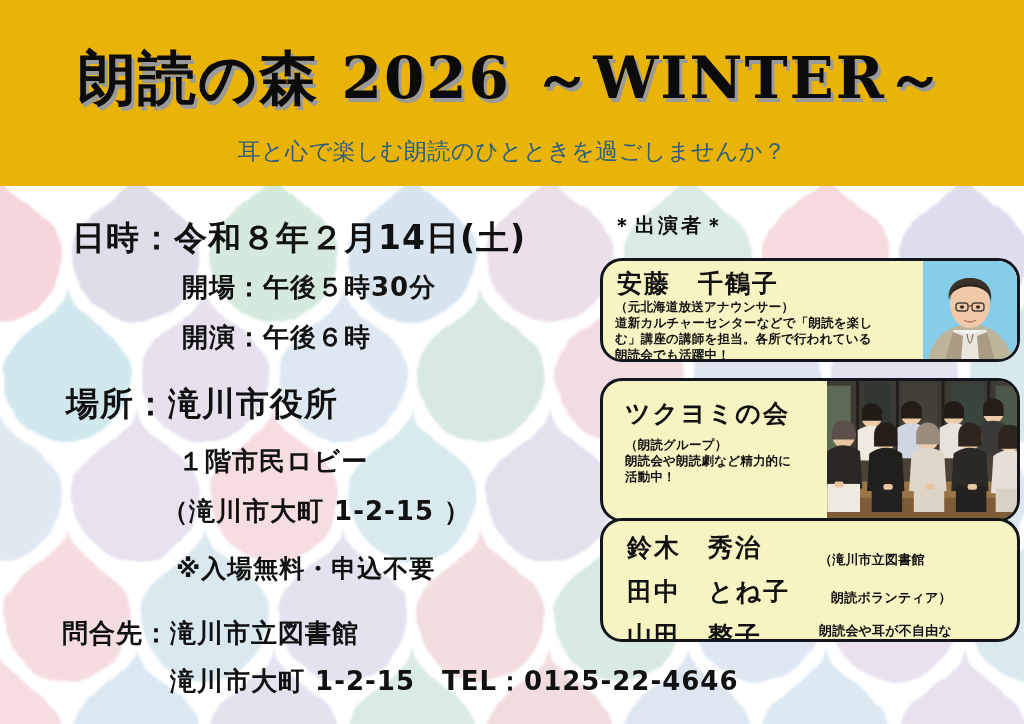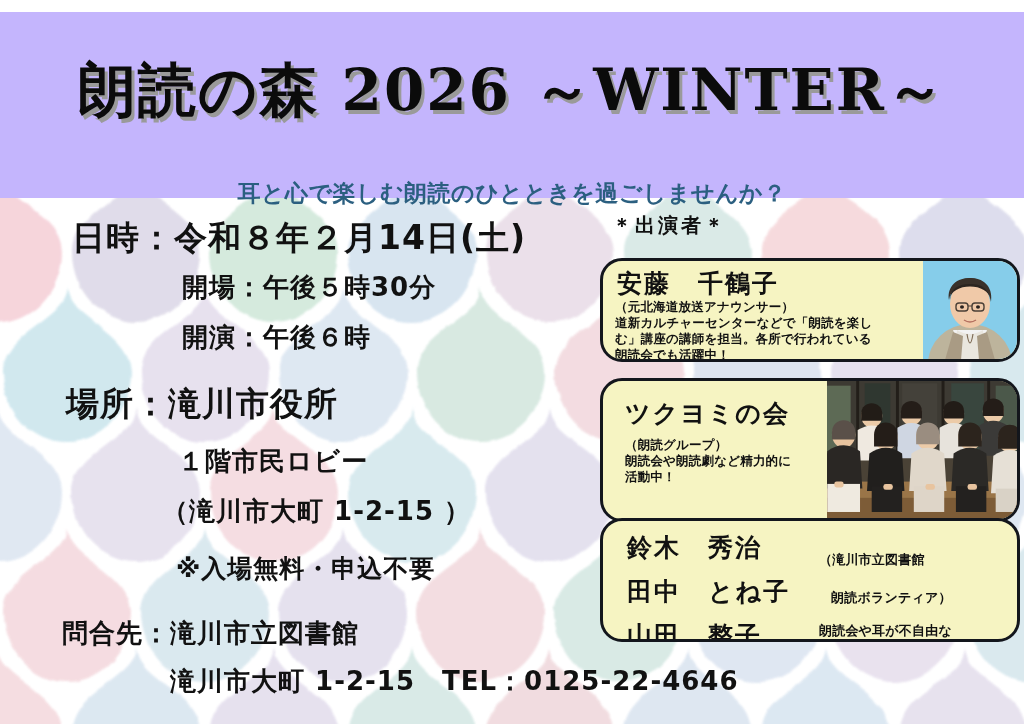--- a/index.html
+++ b/index.html
@@ -26,24 +26,24 @@
     width: 1024px;
     height: 538px;
     overflow: hidden;
     z-index: 0;
   }
   #bg-pattern svg { display: block; }
 
   
   .header-band {
     position: absolute;
-    left: 0; top: 12px;
+    left: 0; top: 0;
     width: 1024px;
     height: 186px;
-    background: #c4b5fd;
+    background: #eab308;
     z-index: 3;
   }
   .main-title {
     position: absolute;
     left: 0;
     top: 48px;
     width: 1024px;
     text-align: center;
     font-family: "DejaVu Serif", "Liberation Serif", serif;
     font-size: 58px;
@@ -54,25 +54,24 @@
     white-space: nowrap;
     line-height: 1.05;
   }
   .sub-title {
     position: absolute;
     left: 0;
     top: 136px;
     width: 1024px;
     text-align: center;
     font-size: 23px;
-    font-weight: 700;
+    font-weight: 400;
     color: #2b5f80;
     letter-spacing: 0.5px;
     white-space: nowrap;
-    margin-top: 30px;
   }
 
   
   .left-col {
     position: absolute;
     left: 0;
     top: 196px;
     width: 600px;
     height: 528px;
     z-index: 4;

